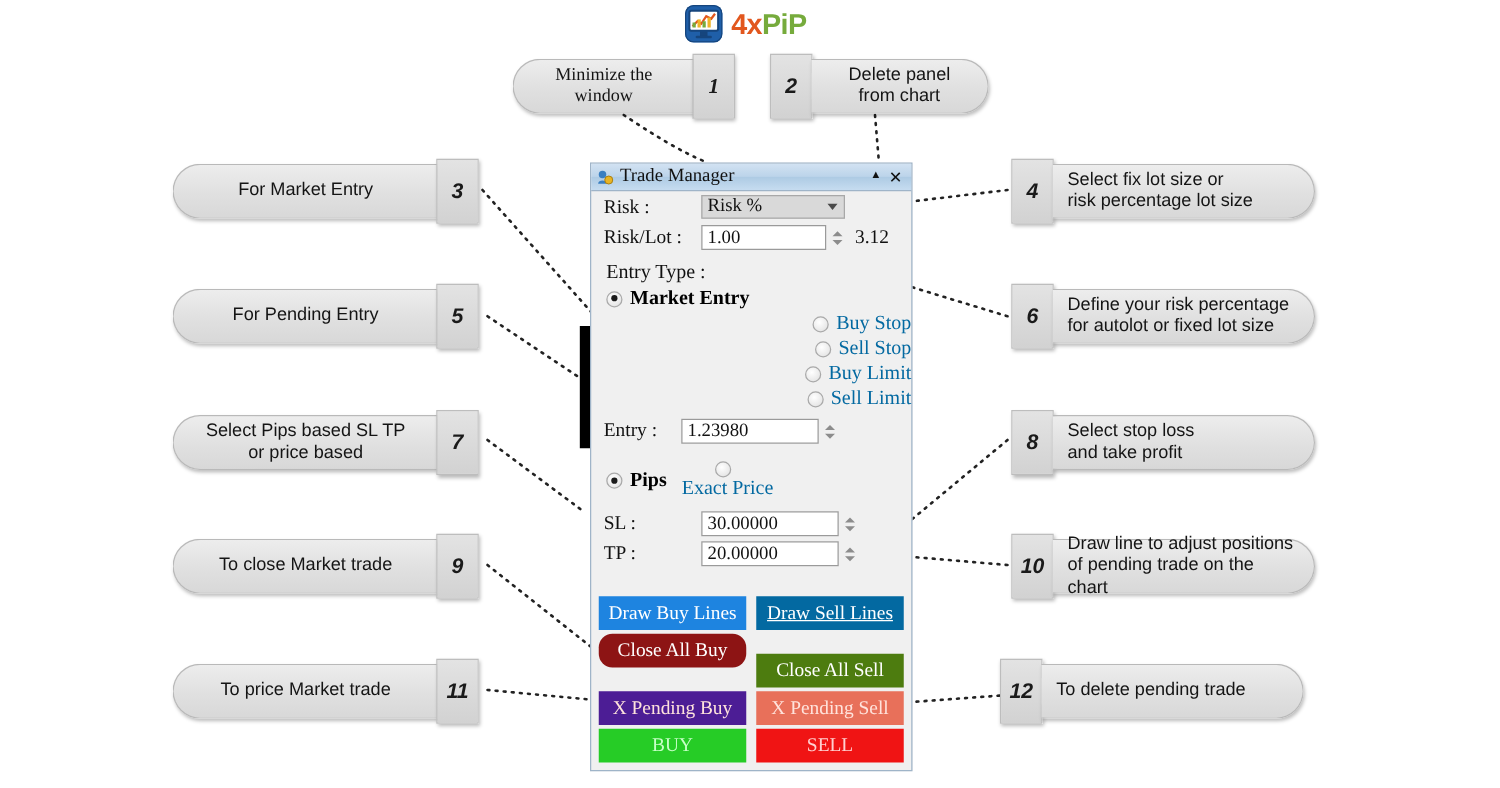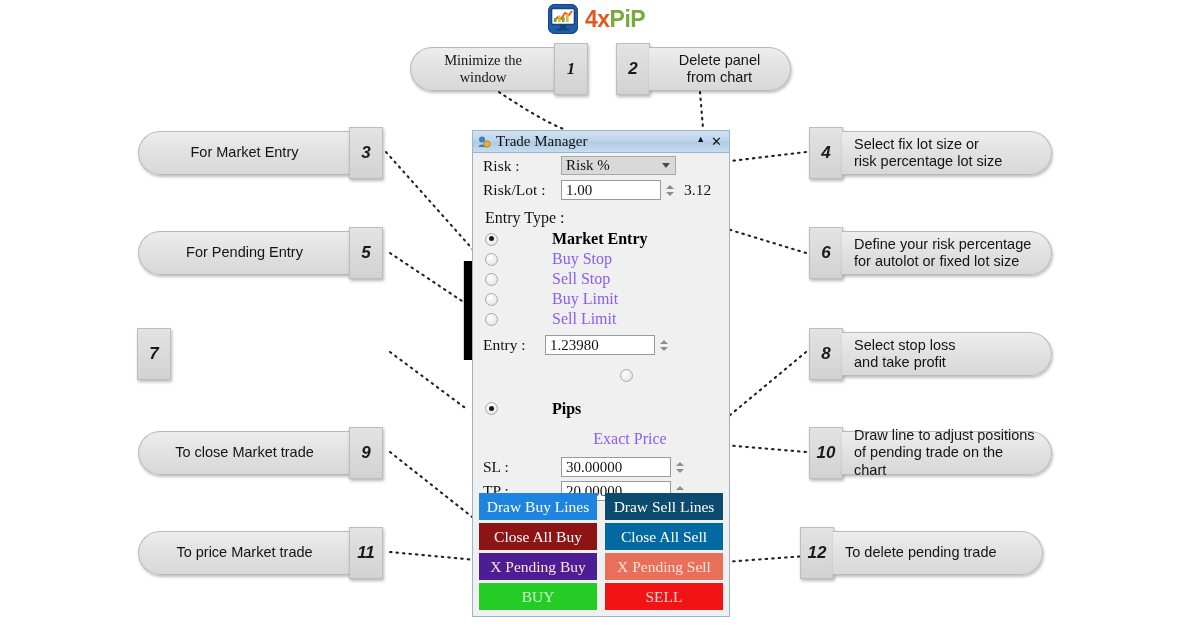--- a/index.html
+++ b/index.html
@@ -81,30 +81,30 @@
   }
   .spin{width:12px;margin-left:3px;display:flex;flex-direction:column;
         justify-content:center;gap:3px;}
   .spin i{display:block;width:0;height:0;margin:0 auto;
           border-left:4px solid transparent;border-right:4px solid transparent;}
   .spin i.up{border-bottom:4px solid #8c8c8c;}
   .spin i.dn{border-top:4px solid #8c8c8c;}
   .sideval{margin-left:8px;font-size:15.5px;color:#111;}
 
   .sectlabel{padding:9px 0 2px 12px;font-size:16px;color:#111;}
-  .radio{display:flex;align-items:center;padding:1px 0 1px 12px;font-size:16px;gap:48px;}
+  .radio{display:flex;align-items:center;padding:1px 0 1px 12px;font-size:16px;}
   .radio .dot{
     width:11px;height:11px;border-radius:50%;border:1px solid #a9a9a9;
     background:radial-gradient(circle at 40% 35%,#ffffff 0%,#e8e8e8 70%,#d6d6d6 100%);
     margin-right:6px;flex:none;position:relative;
   }
   .radio.on .dot::after{content:"";position:absolute;left:2.5px;top:2.5px;
     width:5px;height:5px;border-radius:50%;background:#1a1a1a;}
   .radio.on{color:#000;font-weight:bold;}
-  .radio.off{color:#8b5cf6;}
+  .radio.off{color:#0369a1;justify-content:flex-end;}
 
   .inline-radios{display:flex;align-items:center;padding:4px 0 2px 12px;font-size:16px;}
   .inline-radios .gap{width:12px;}
 
   
   .btnwrap{position:absolute;left:6px;right:6px;bottom:6px;}
   .btnrow{display:flex;gap:8px;margin-bottom:3px;}
   .btnrow:last-child{margin-bottom:0;}
   .pbtn{
     flex:1;height:27px;display:flex;align-items:center;justify-content:center;
@@ -180,20 +180,21 @@
     <div class="body">For Pending Entry</div>
     <div class="tab">5</div>
   </div>
 
   <div class="callout right" style="left:809px;top:231px;width:243px;">
     <div class="tab">6</div>
     <div class="body">Define your risk percentage<br>for autolot or fixed lot size</div>
   </div>
 
   <div class="callout left" style="left:138px;top:332px;width:245px;">
+    <div class="body">Select Pips based SL TP<br>or price based</div>
     <div class="tab">7</div>
   </div>
 
   <div class="callout right" style="left:809px;top:332px;width:243px;">
     <div class="tab">8</div>
     <div class="body">Select stop loss<br>and take profit</div>
   </div>
 
   <div class="callout left" style="left:138px;top:431px;width:245px;">
     <div class="body">To close Market trade</div>
@@ -309,25 +310,25 @@
       <span class="txtbox" style="width:110px;">20.00000</span>
       <span class="spin">
           <i class="up"></i>
           <i class="dn"></i>
         </span>
     </div>
 
     <div class="btnwrap">
       <div class="btnrow">
         <div class="pbtn" style="background:#1e84e0;color:#ffffff;">Draw Buy Lines</div>
-        <div class="pbtn" style="background:#0c4a6e;color:#ffffff;">Draw Sell Lines</div>
+        <div class="pbtn" style="background:#0369a1;color:#ffffff;text-decoration:underline;">Draw Sell Lines</div>
       </div>
       <div class="btnrow">
-        <div class="pbtn" style="background:#8d1414;color:#ffffff;">Close All Buy</div>
-        <div class="pbtn" style="background:#0369a1;color:#ffffff;">Close All Sell</div>
+        <div class="pbtn" style="background:#8d1414;color:#ffffff;border-radius:11px;">Close All Buy</div>
+        <div class="pbtn" style="background:#4d7c0f;color:#ffffff;margin-top:16px;">Close All Sell</div>
       </div>
       <div class="btnrow">
         <div class="pbtn" style="background:#4c1d95;color:#ffe3dc;">X Pending Buy</div>
         <div class="pbtn" style="background:#e8705a;color:#ffe3dc;">X Pending Sell</div>
       </div>
       <div class="btnrow">
         <div class="pbtn" style="background:#26cc26;color:#c8ffc8;">BUY</div>
         <div class="pbtn" style="background:#f01414;color:#ffd0d0;">SELL</div>
       </div>
     </div>

